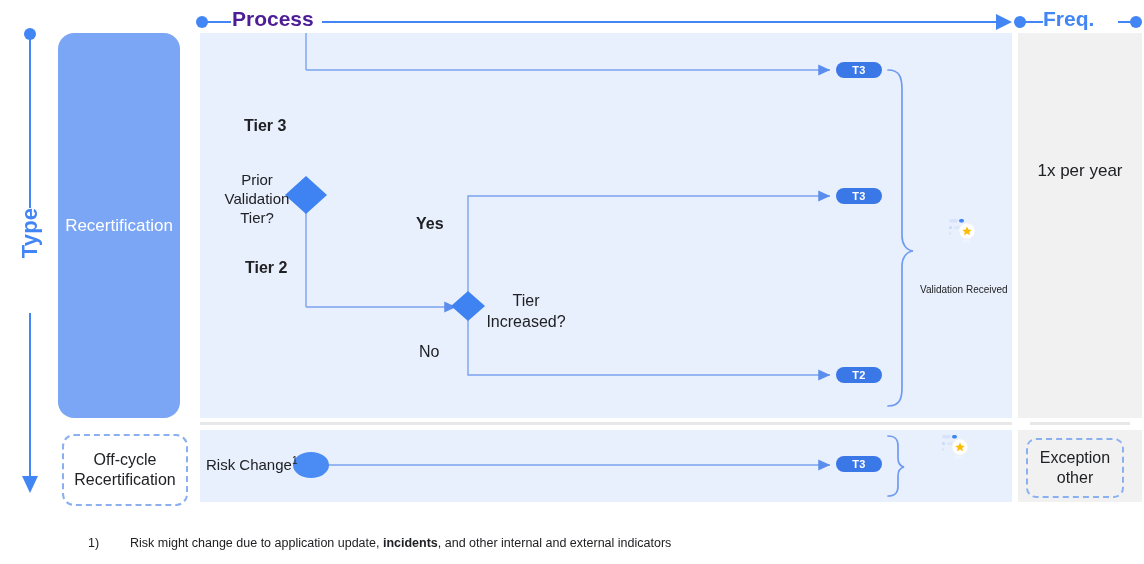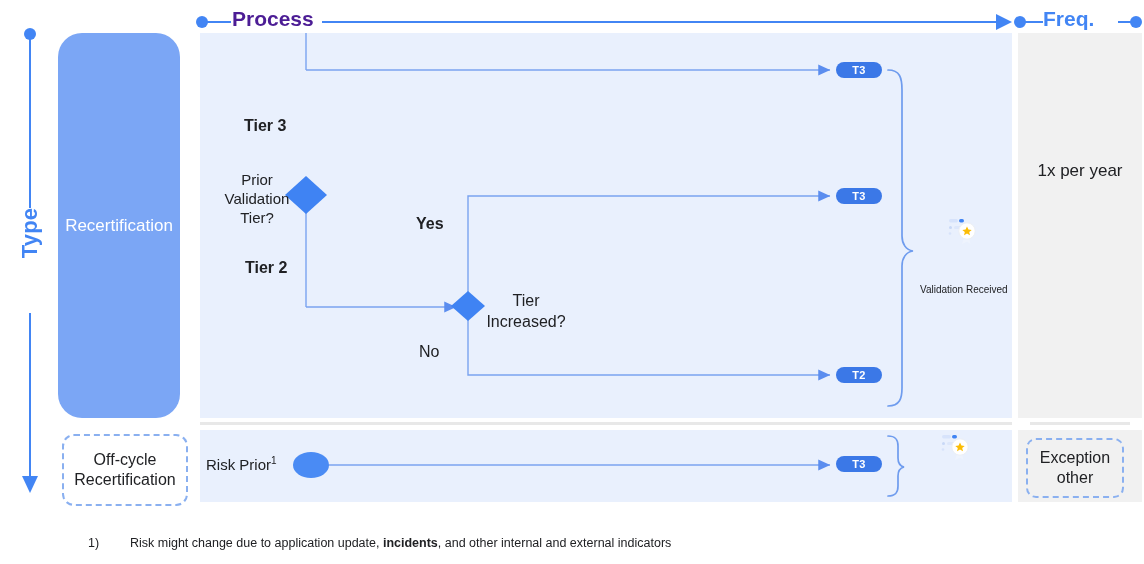--- a/index.html
+++ b/index.html
@@ -49,21 +49,21 @@
   .freq-axis{position:absolute;left:1014px;top:11px;width:128px;height:22px;}
   .freq-axis .dotl{position:absolute;left:0;top:5px;width:12px;height:12px;border-radius:50%;background:#4285f4;}
   .freq-axis .segl{position:absolute;left:11px;top:10px;width:18px;height:2px;background:#4285f4;}
   .freq-axis .label{position:absolute;left:29px;top:-4px;color:#4285f4;font-weight:bold;font-size:21px;}
   .freq-axis .segr{position:absolute;left:104px;top:10px;width:14px;height:2px;background:#4285f4;}
   .freq-axis .dotr{position:absolute;left:116px;top:5px;width:12px;height:12px;border-radius:50%;background:#4285f4;}
 
   
   .recert-block{
     position:absolute;left:58px;top:33px;width:122px;height:385px;
-    border-radius:24px;background:#7ba6f5;
+    border-radius:16px;background:#7ba6f5;
     display:flex;align-items:center;justify-content:center;
     color:#ffffff;font-size:17px;
   }
   .offcycle-block{
     position:absolute;left:62px;top:434px;width:122px;height:68px;
     border:2px dashed #8ab0f0;border-radius:12px;
     display:flex;align-items:center;justify-content:center;text-align:center;
     font-size:16px;line-height:1.25;color:#202124;
   }
 
@@ -219,21 +219,21 @@
     </g>
   </svg>
 
   <div class="lbl lbl-prior">Prior Validation Tier?</div>
   <div class="lbl lbl-tier3">Tier 3</div>
   <div class="lbl lbl-tier2">Tier 2</div>
   <div class="lbl lbl-yes">Yes</div>
   <div class="lbl lbl-no">No</div>
   <div class="lbl lbl-tierinc">Tier Increased?</div>
 
-  <div class="lbl lbl-riskchange"><span>Risk Prior</span><sup>1</sup></div>
+  <div class="lbl lbl-riskchange"><span>Risk Change</span><sup>1</sup></div>
 
   <div class="badge badge-t3a">T3</div>
   <div class="badge badge-t3b">T3</div>
   <div class="badge badge-t2">T2</div>
   <div class="badge badge-t3c">T3</div>
 
   <svg class="award-icon award-main" viewBox="0 0 40 30">
     <rect x="4" y="3" width="9" height="3.4" rx="1.7" fill="#d7e3fb"></rect>
     <rect x="14" y="3" width="5" height="3.4" rx="1.7" fill="#3f83f3"></rect>
     <circle cx="5.5" cy="11.5" r="1.5" fill="#c8d8f7"></circle>

